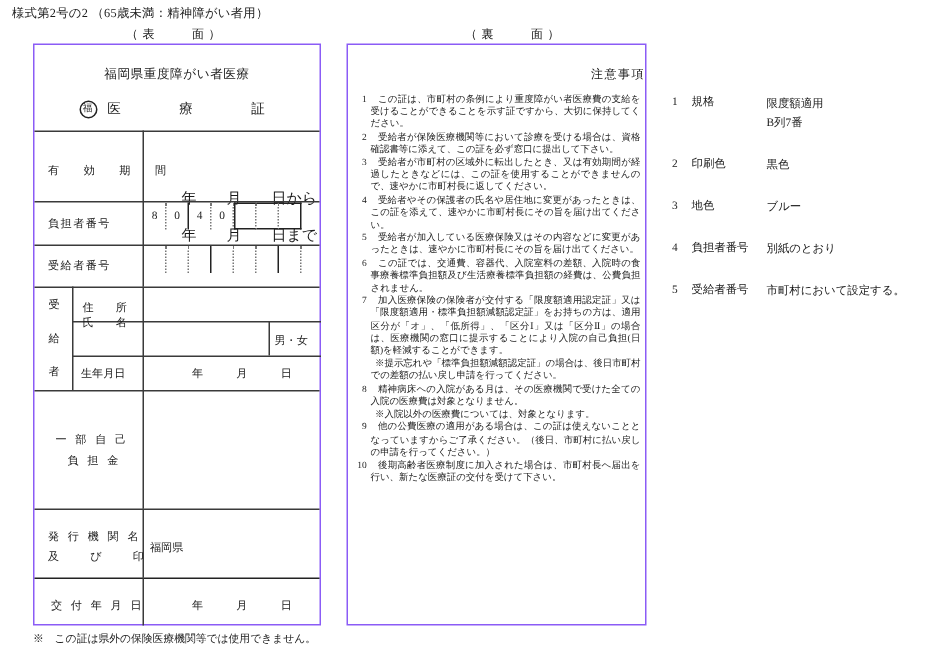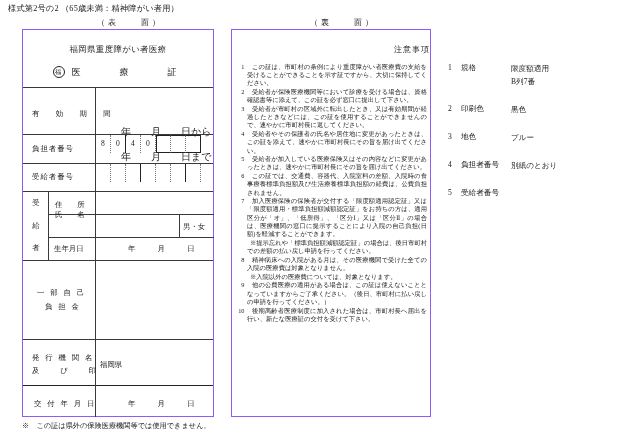--- a/index.html
+++ b/index.html
@@ -32,21 +32,21 @@
     white-space: nowrap;
   }
 
   
   .side-caption {
     position: absolute;
     font-size: 8px;
     letter-spacing: 3px;
     white-space: nowrap;
   }
-  #cap-omote { left: 84px; top: 17px; margin-left: 13px; }
+  #cap-omote { left: 84px; top: 17px; }
   #cap-ura   { left: 310px; top: 17px; text-align: center; }
 
   
   .panel {
     position: absolute;
     border: 1px solid #8b5cf6;
     box-sizing: border-box;
     background: #fff;
   }
   #front-panel {
@@ -404,16 +404,19 @@
       <div class="spec">
         <div class="snum">4</div>
         <div class="slabel">負担者番号</div>
         <div class="sval">
           <div>別紙のとおり</div>
         </div>
       </div>
       <div class="spec">
         <div class="snum">5</div>
         <div class="slabel">受給者番号</div>
+        <div class="sval">
+          <div>市町村において設定する。</div>
+        </div>
       </div>
     </div>
 
 </div>
 
 </body></html>

